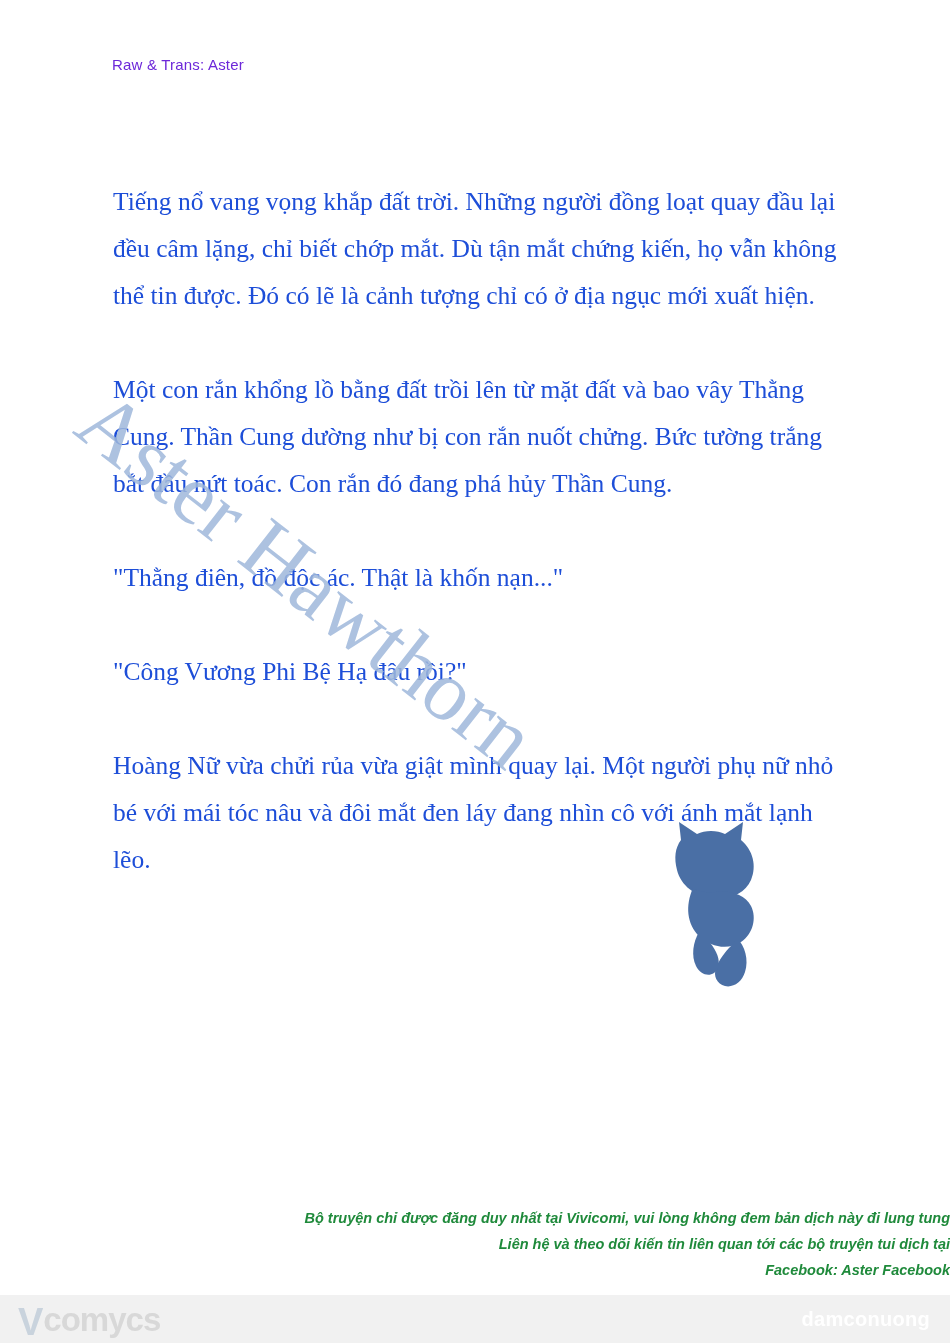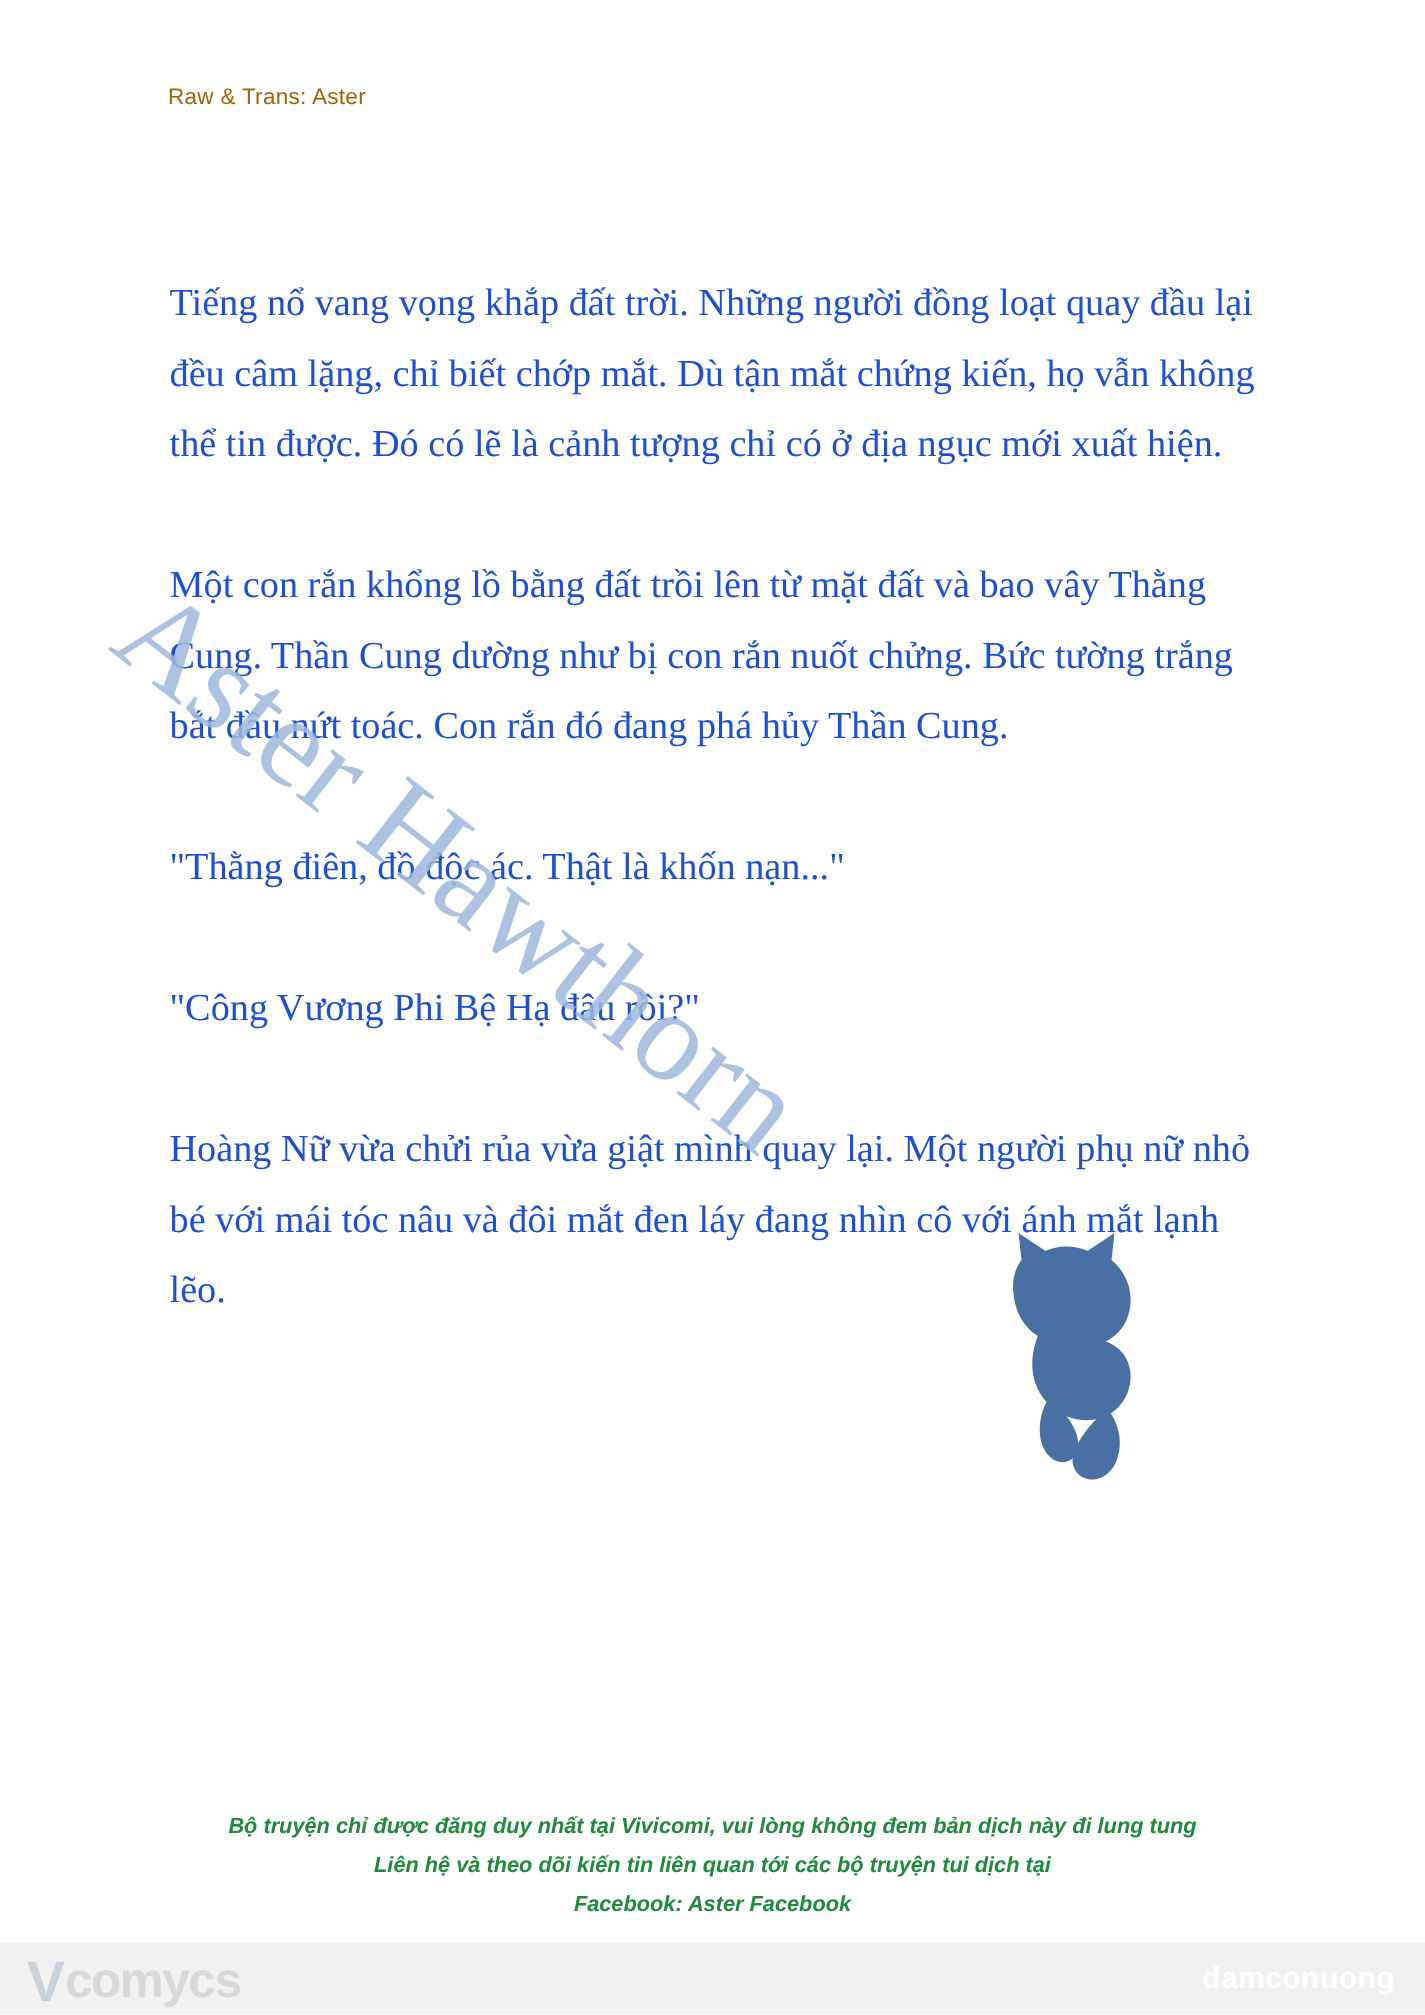--- a/index.html
+++ b/index.html
@@ -19,21 +19,21 @@
     width: 950px;
     height: 1343px;
     box-sizing: border-box;
   }
   .credit {
     position: absolute;
     left: 112px;
     top: 56px;
     font-family: "Liberation Sans", sans-serif;
     font-size: 15px;
-    color: #a16207;
+    color: #6d28d9;
     letter-spacing: 0.2px;
     white-space: nowrap;
   }
   .body-text {
     position: absolute;
     left: 113px;
     top: 178px;
     width: 740px;
     font-family: "Liberation Serif", serif;
     font-size: 25.5px;
@@ -68,21 +68,21 @@
     top: 820px;
     width: 120px;
     height: 180px;
     pointer-events: none;
   }
   .footer-note {
     position: absolute;
     left: 0;
     right: 0;
     top: 1205px;
-    text-align: center;
+    text-align: right;
     font-family: "Liberation Sans", sans-serif;
     font-size: 14.5px;
     font-weight: bold;
     font-style: italic;
     color: #1f8a3b;
     line-height: 26px;
   }
   .footer-note div {
     white-space: nowrap;
   }

